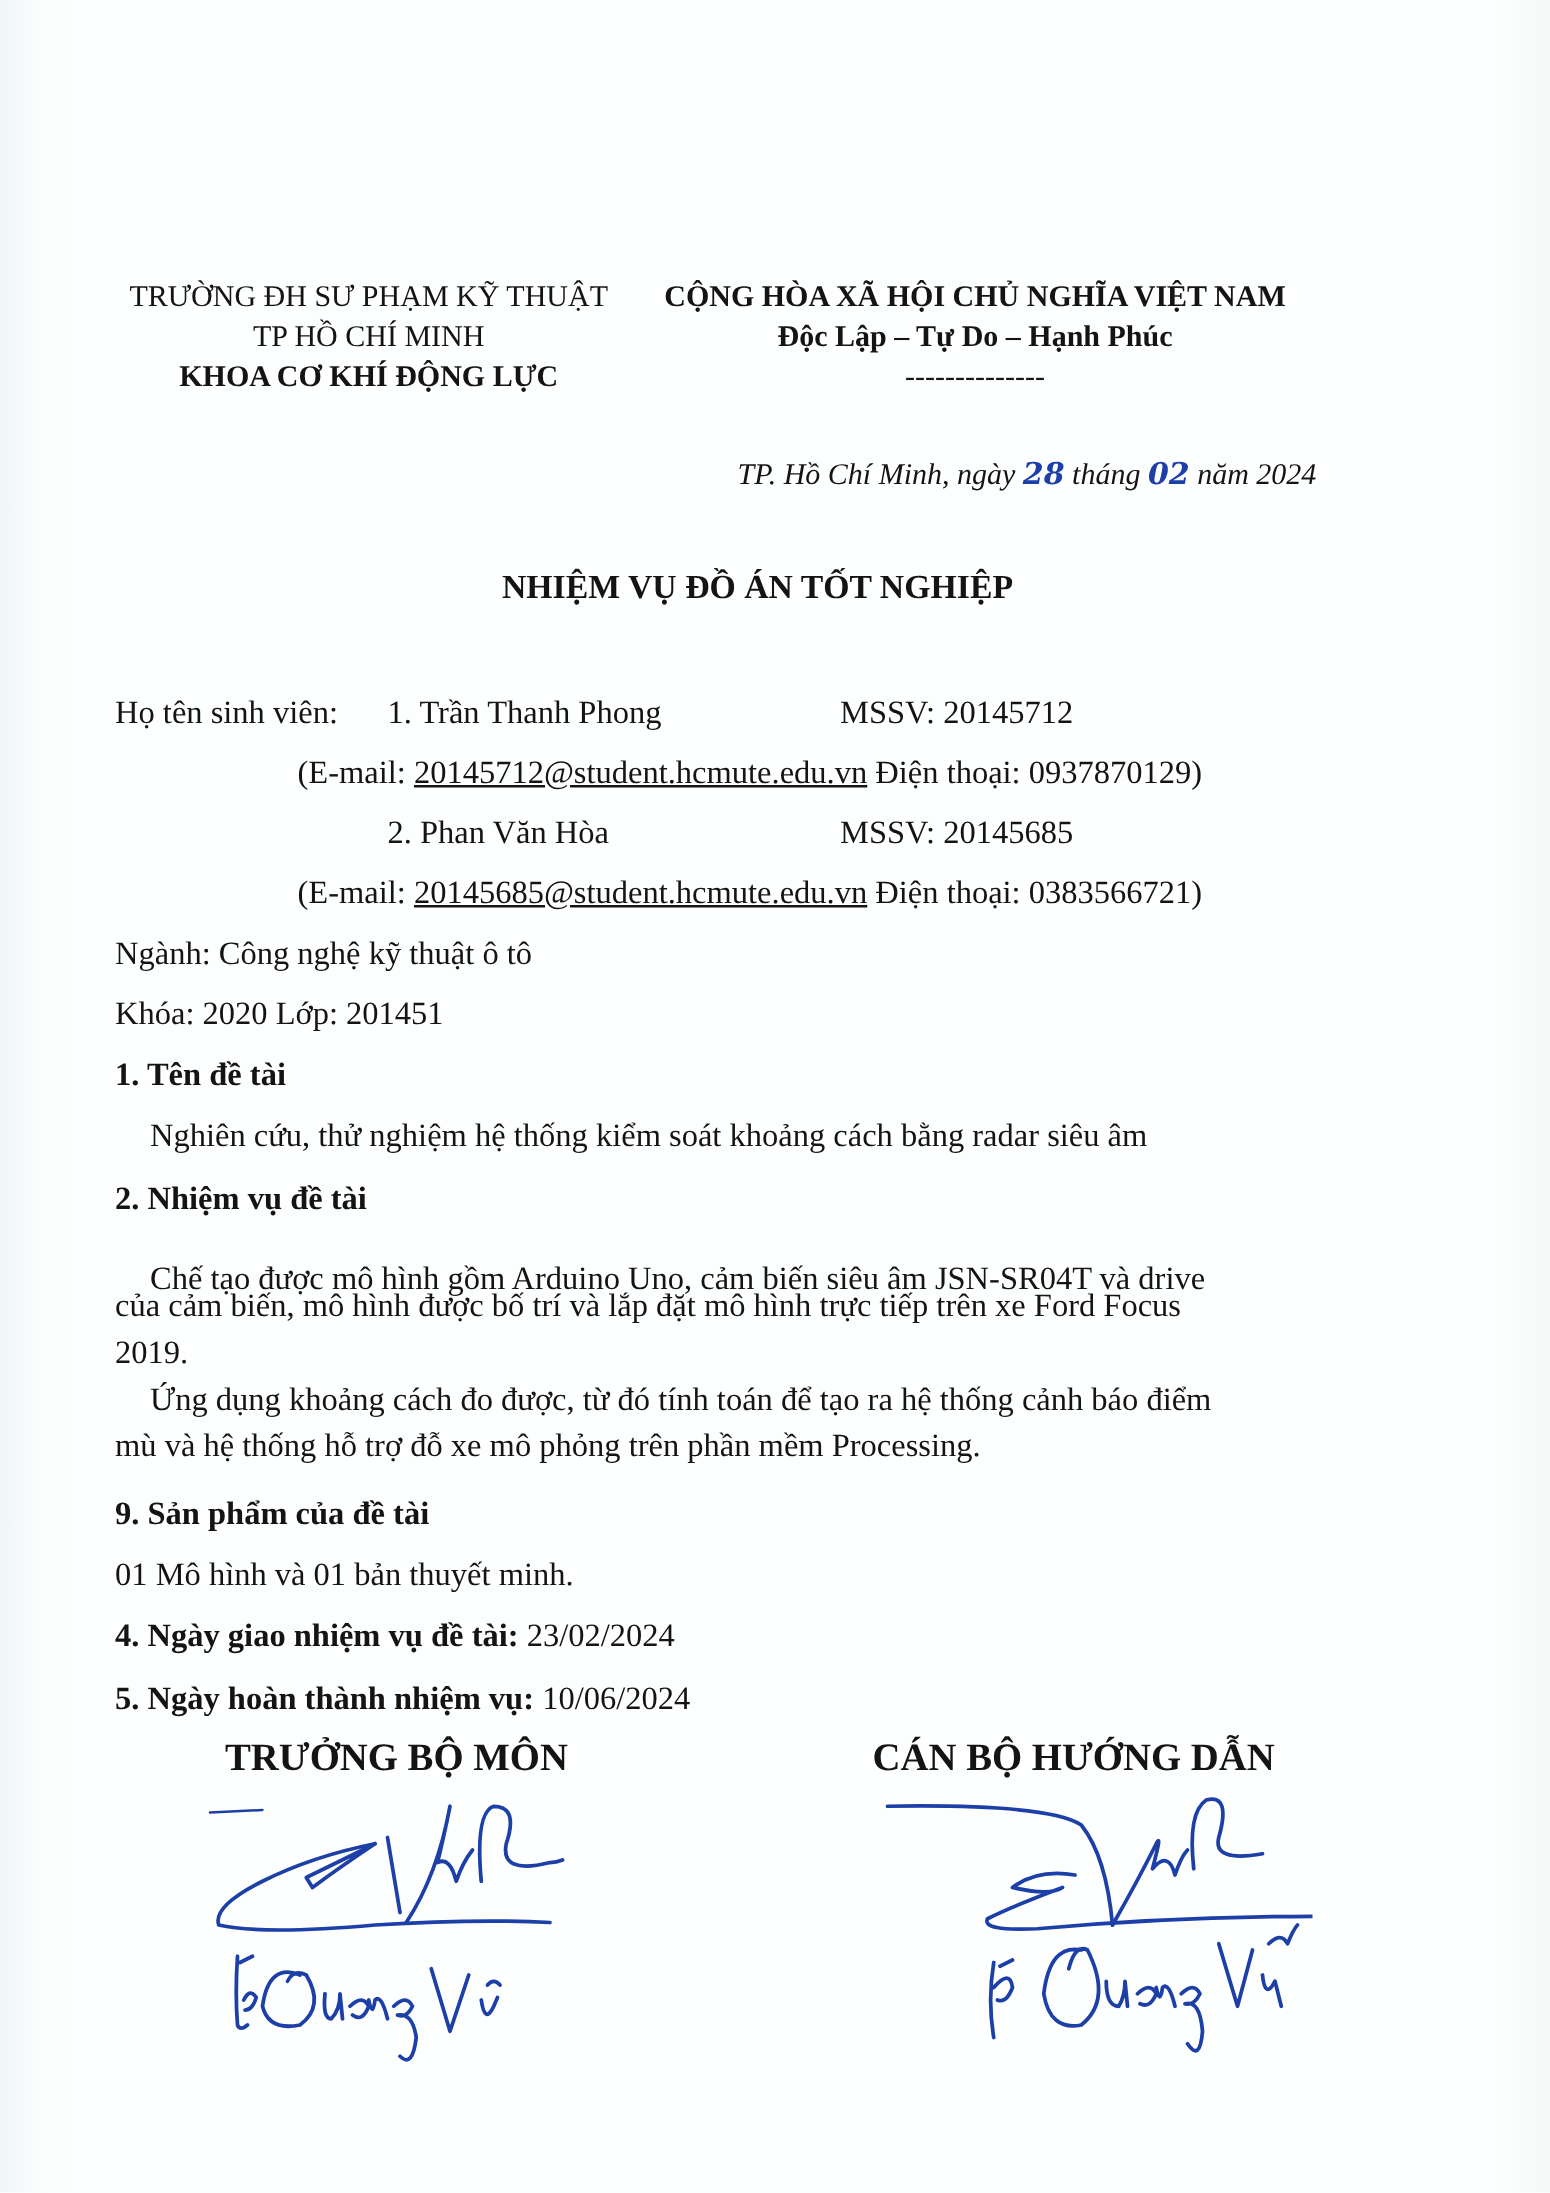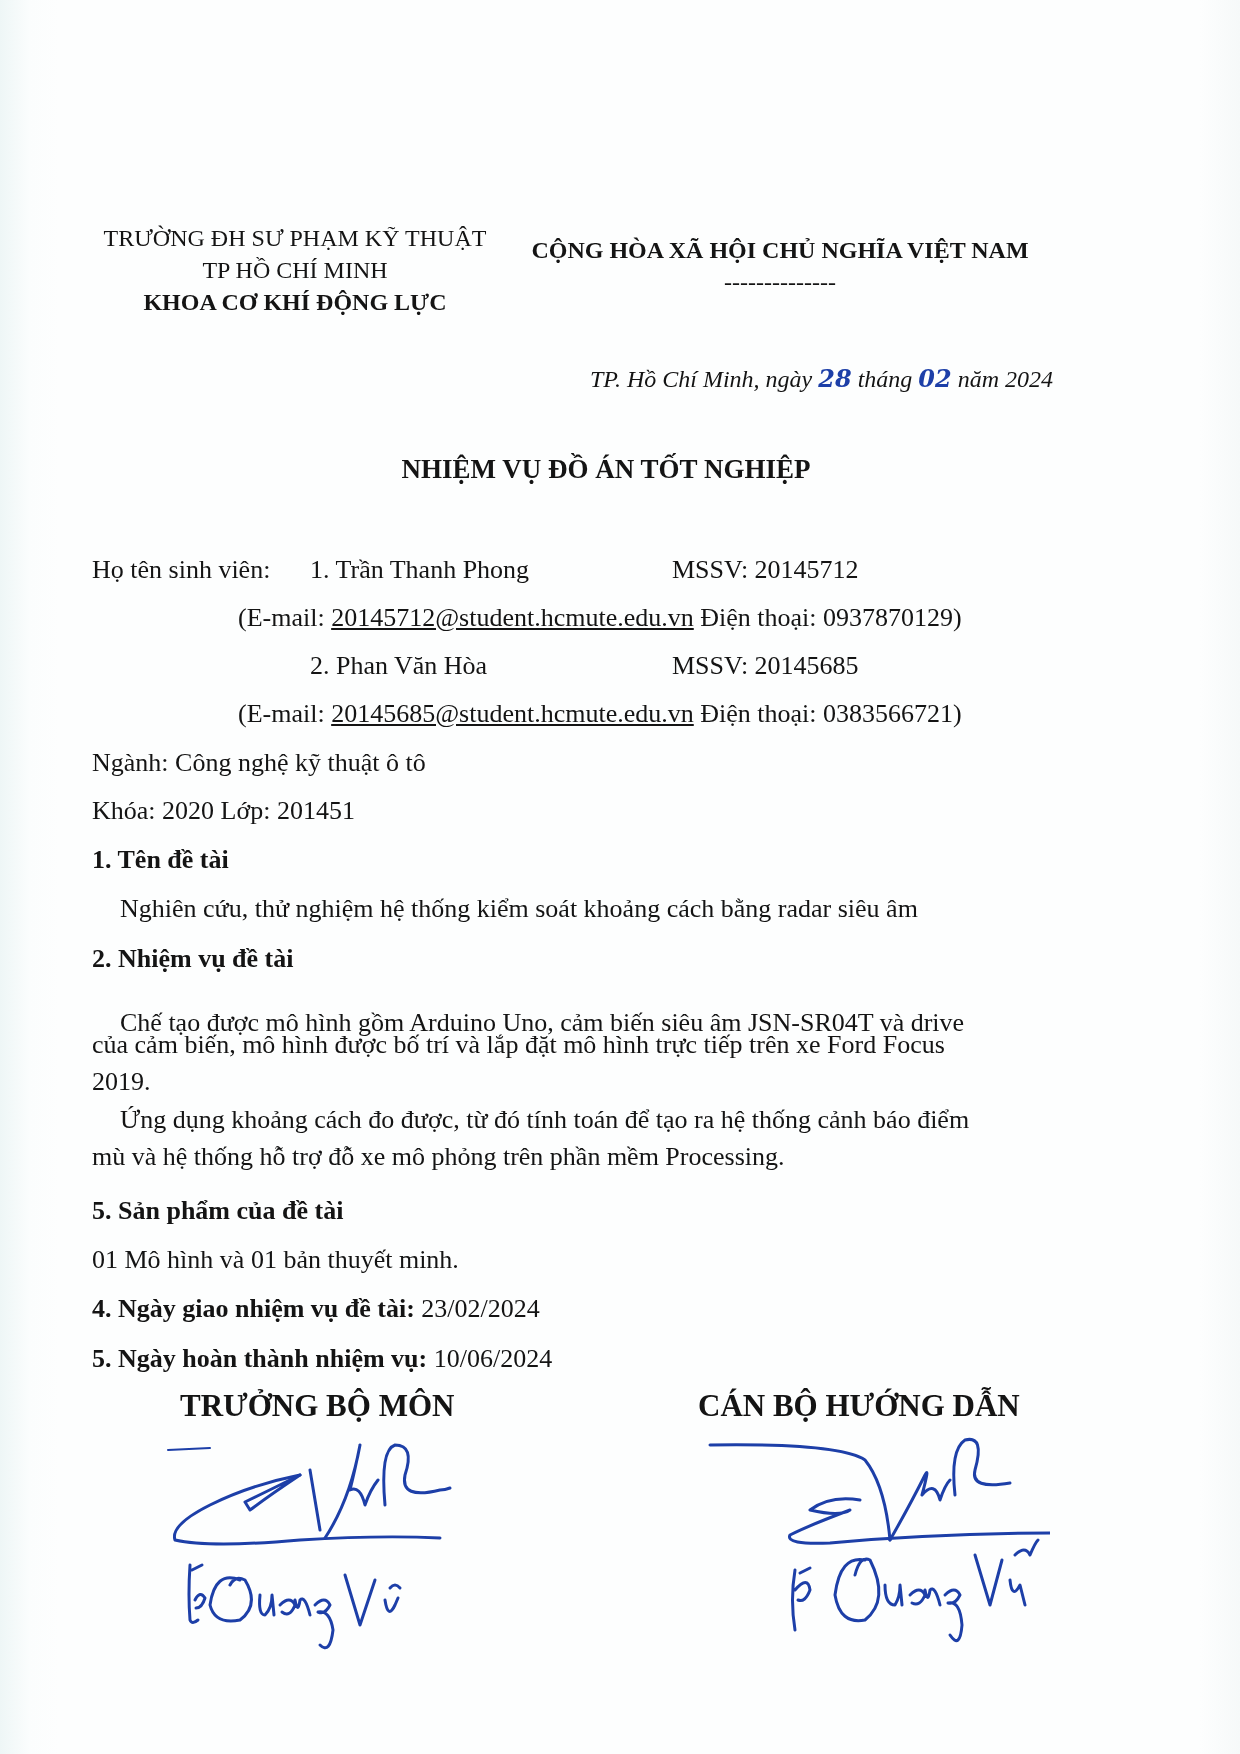--- a/index.html
+++ b/index.html
@@ -9,21 +9,21 @@
       font-family: "Liberation Serif", "DejaVu Serif", serif;
       color: #141414;
     }
     .page-edge {
       position: absolute; left: 0; top: 0; width: 1240px; height: 1754px;
       background: linear-gradient(90deg, #eef6f6 0px, #fbfdfd 30px, #fdfefe 60px, #fdfefe 1200px, #f6f9f9 1240px);
     }
     .abs { position: absolute; white-space: nowrap; }
     .hdr { font-size: 24px; line-height: 32px; text-align: center; }
     .left-hdr { left: 90px; top: 222px; width: 410px; }
-    .right-hdr { left: 510px; top: 222px; width: 540px; margin-top: 12px; }
+    .right-hdr { left: 510px; top: 222px; width: 540px; }
     .b { font-weight: bold; }
     .date { left: 590px; top: 364px; font-size: 24px; font-style: italic; }
     .hand { color: #1d3fa8; font-family: "DejaVu Serif", serif; font-style: italic; font-weight: bold; }
     .title { left: 0; width: 1212px; top: 454px; text-align: center; font-size: 27px; font-weight: bold; }
     .line { font-size: 26px; line-height: 32px; }
     .u { text-decoration: underline; }
     .sigtitle { font-size: 31px; font-weight: bold; }
     svg.sig { position: absolute; }
   </style>
 </head>
@@ -32,20 +32,21 @@
 <div class="page-edge"></div>
 
 <div class="abs hdr left-hdr">
   <div>TRƯỜNG ĐH SƯ PHẠM KỸ THUẬT</div>
   <div>TP HỒ CHÍ MINH</div>
   <div class="b">KHOA CƠ KHÍ ĐỘNG LỰC</div>
 </div>
 
 <div class="abs hdr right-hdr">
   <div class="b">CỘNG HÒA XÃ HỘI CHỦ NGHĨA VIỆT NAM</div>
+  <div class="b">Độc Lập – Tự Do – Hạnh Phúc</div>
   <div>--------------</div>
 </div>
 
 <div class="abs date">
   <span>TP. Hồ Chí Minh, ngày </span><span class="hand">28</span><span> tháng </span><span class="hand">02</span><span> năm 2024</span>
 </div>
 
 <div class="abs title">NHIỆM VỤ ĐỒ ÁN TỐT NGHIỆP</div>
 
 <div class="abs line" style="left:92px; top:554px;">Họ tên sinh viên:</div>
@@ -66,21 +67,21 @@
 <div class="abs line b" style="left:92px; top:844px;">1. Tên đề tài</div>
 <div class="abs line" style="left:120px; top:893px;">Nghiên cứu, thử nghiệm hệ thống kiểm soát khoảng cách bằng radar siêu âm</div>
 
 <div class="abs line b" style="left:92px; top:943px;">2. Nhiệm vụ đề tài</div>
 <div class="abs line" style="left:120px; top:991px;margin-top:16px;">Chế tạo được mô hình gồm Arduino Uno, cảm biến siêu âm JSN-SR04T và drive</div>
 <div class="abs line" style="left:92px; top:1029px;">của cảm biến, mô hình được bố trí và lắp đặt mô hình trực tiếp trên xe Ford Focus</div>
 <div class="abs line" style="left:92px; top:1066px;">2019.</div>
 <div class="abs line" style="left:120px; top:1104px;">Ứng dụng khoảng cách đo được, từ đó tính toán để tạo ra  hệ thống cảnh báo điểm</div>
 <div class="abs line" style="left:92px; top:1141px;">mù và hệ thống hỗ trợ đỗ xe mô phỏng trên phần mềm Processing.</div>
 
-<div class="abs line b" style="left:92px; top:1195px;">5. Sản phẩm của đề tài</div>
+<div class="abs line b" style="left:92px; top:1195px;">9. Sản phẩm của đề tài</div>
 <div class="abs line" style="left:92px; top:1244px;">01 Mô hình và 01 bản thuyết minh.</div>
 
 <div class="abs line" style="left:92px; top:1293px;">
   <span class="b">4. Ngày giao nhiệm vụ đề tài: </span><span>23/02/2024</span>
 </div>
 
 <div class="abs line" style="left:92px; top:1343px;">
   <span class="b">5. Ngày hoàn thành nhiệm vụ: </span><span>10/06/2024</span>
 </div>
 

